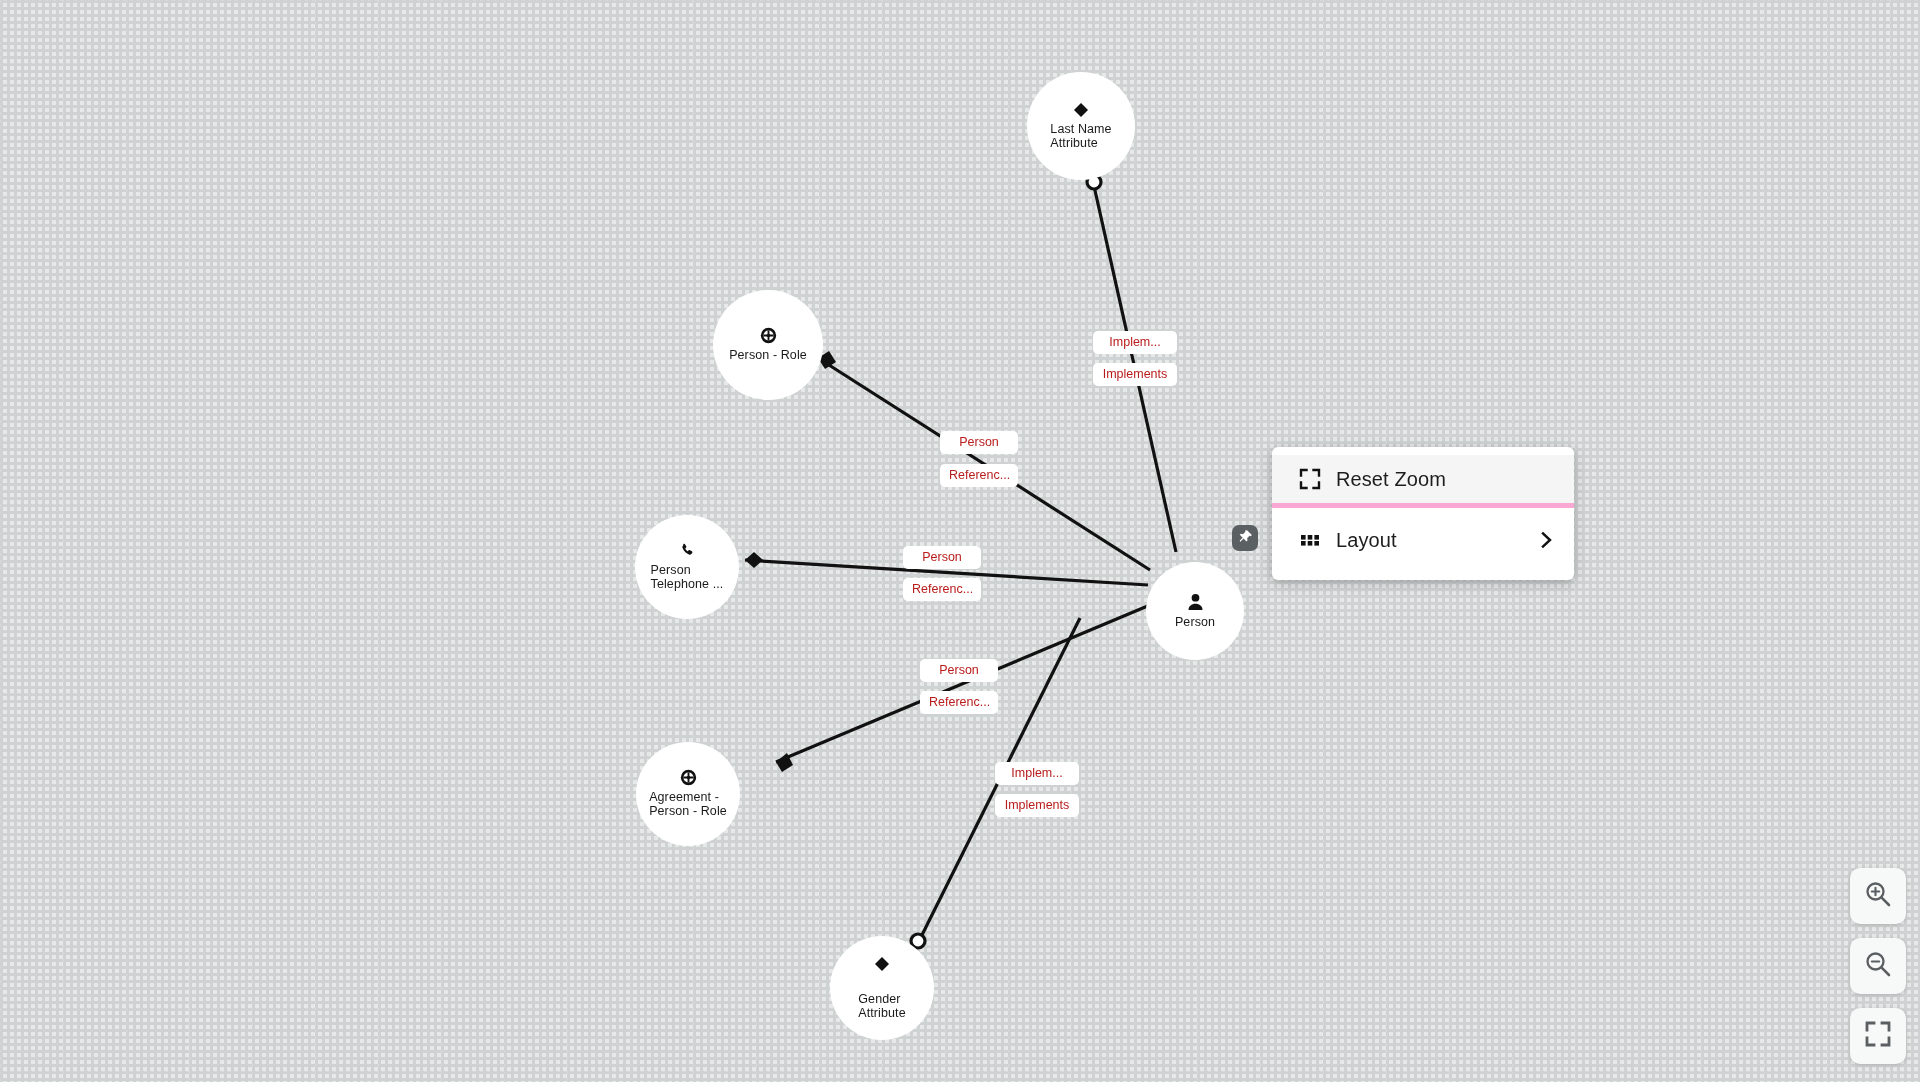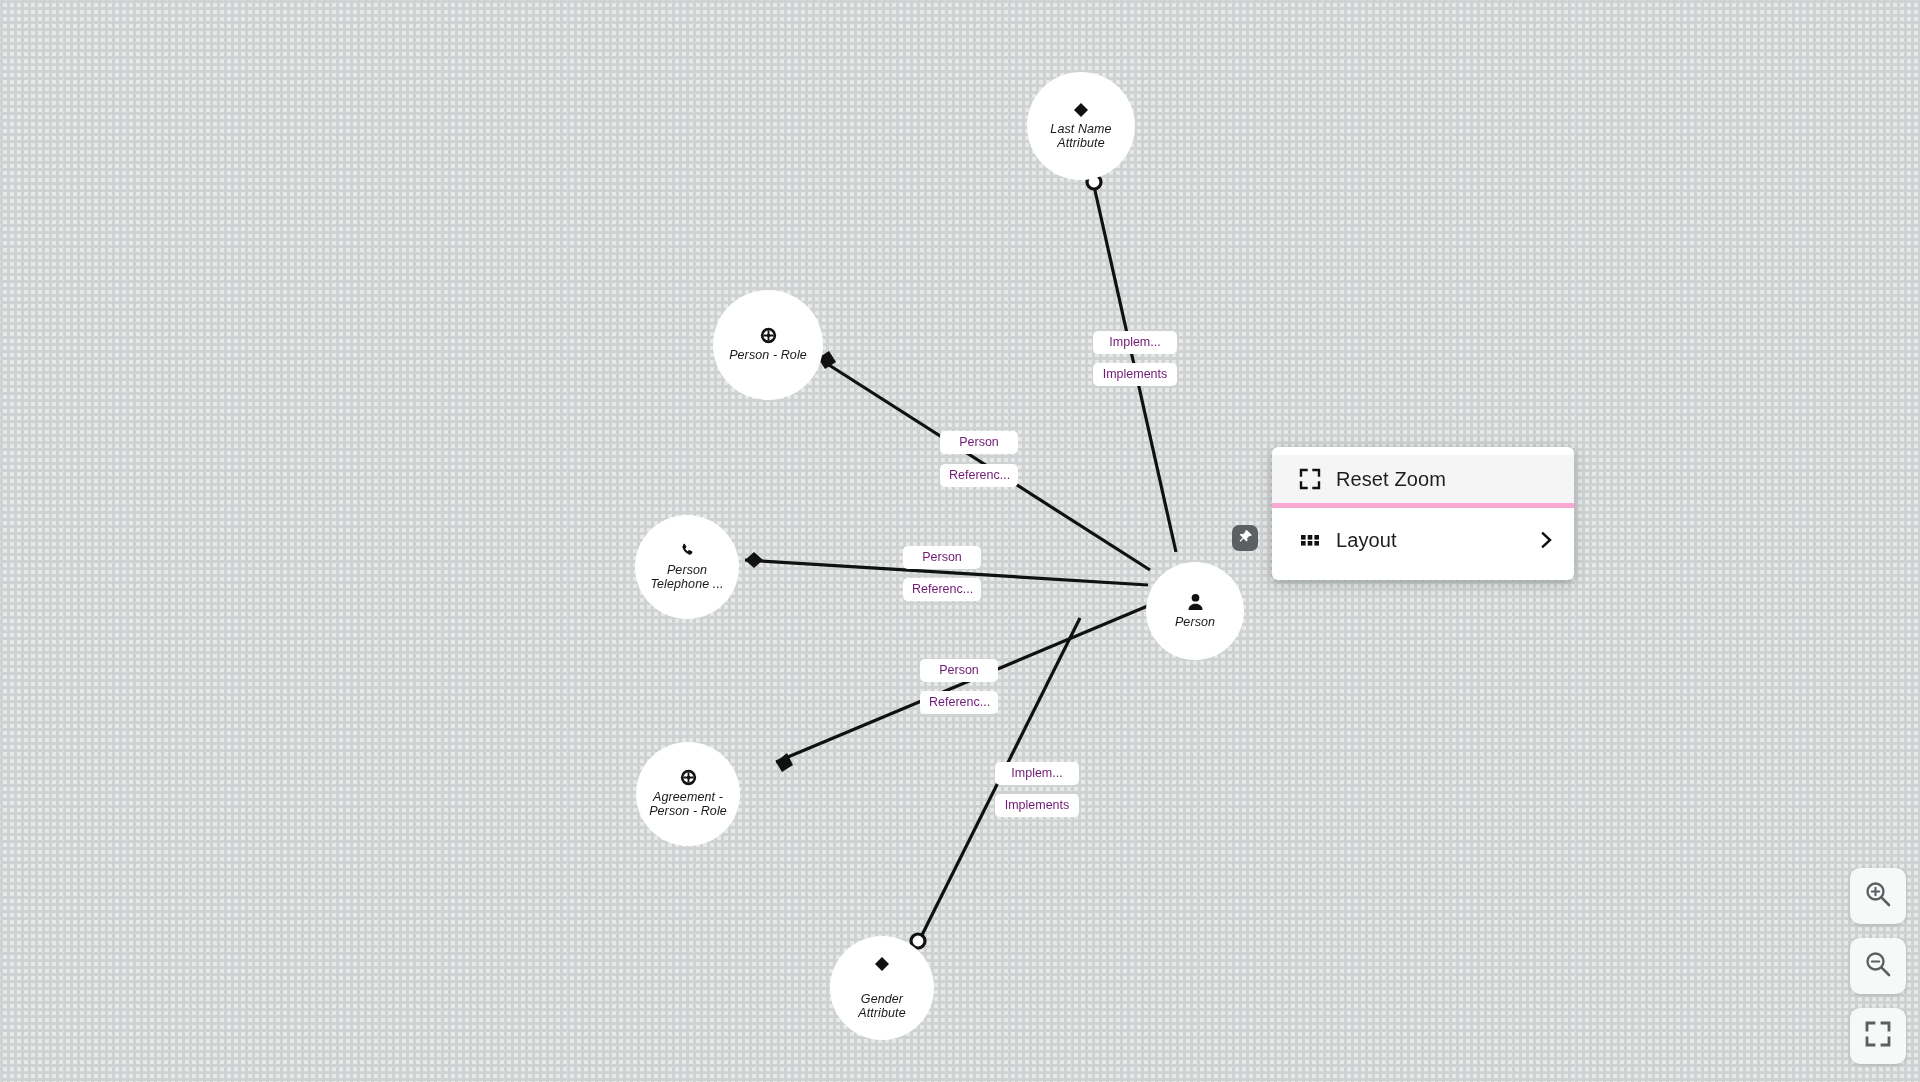--- a/index.html
+++ b/index.html
@@ -72,33 +72,31 @@
   }
   .node-icon {
     display: block;
     margin-bottom: 5px;
     line-height: 0;
   }
   .node-label {
     font-size: 12.5px;
     line-height: 13.6px;
     color: #1a1a1a;
-    text-align: center;
     white-space: pre-line;
     letter-spacing: .1px;
-    font-style: italic;
   }
 
   
   .edge-label {
     position: absolute;
     background: #ffffff;
     border-radius: 5px;
     font-size: 12.5px;
-    color: #701a75;
+    color: #b91c1c;
     padding: 4px 9px;
     text-align: center;
     white-space: nowrap;
     box-sizing: border-box;
     line-height: 15px;
   }
 
   
   .pin-badge {
     position: absolute;

